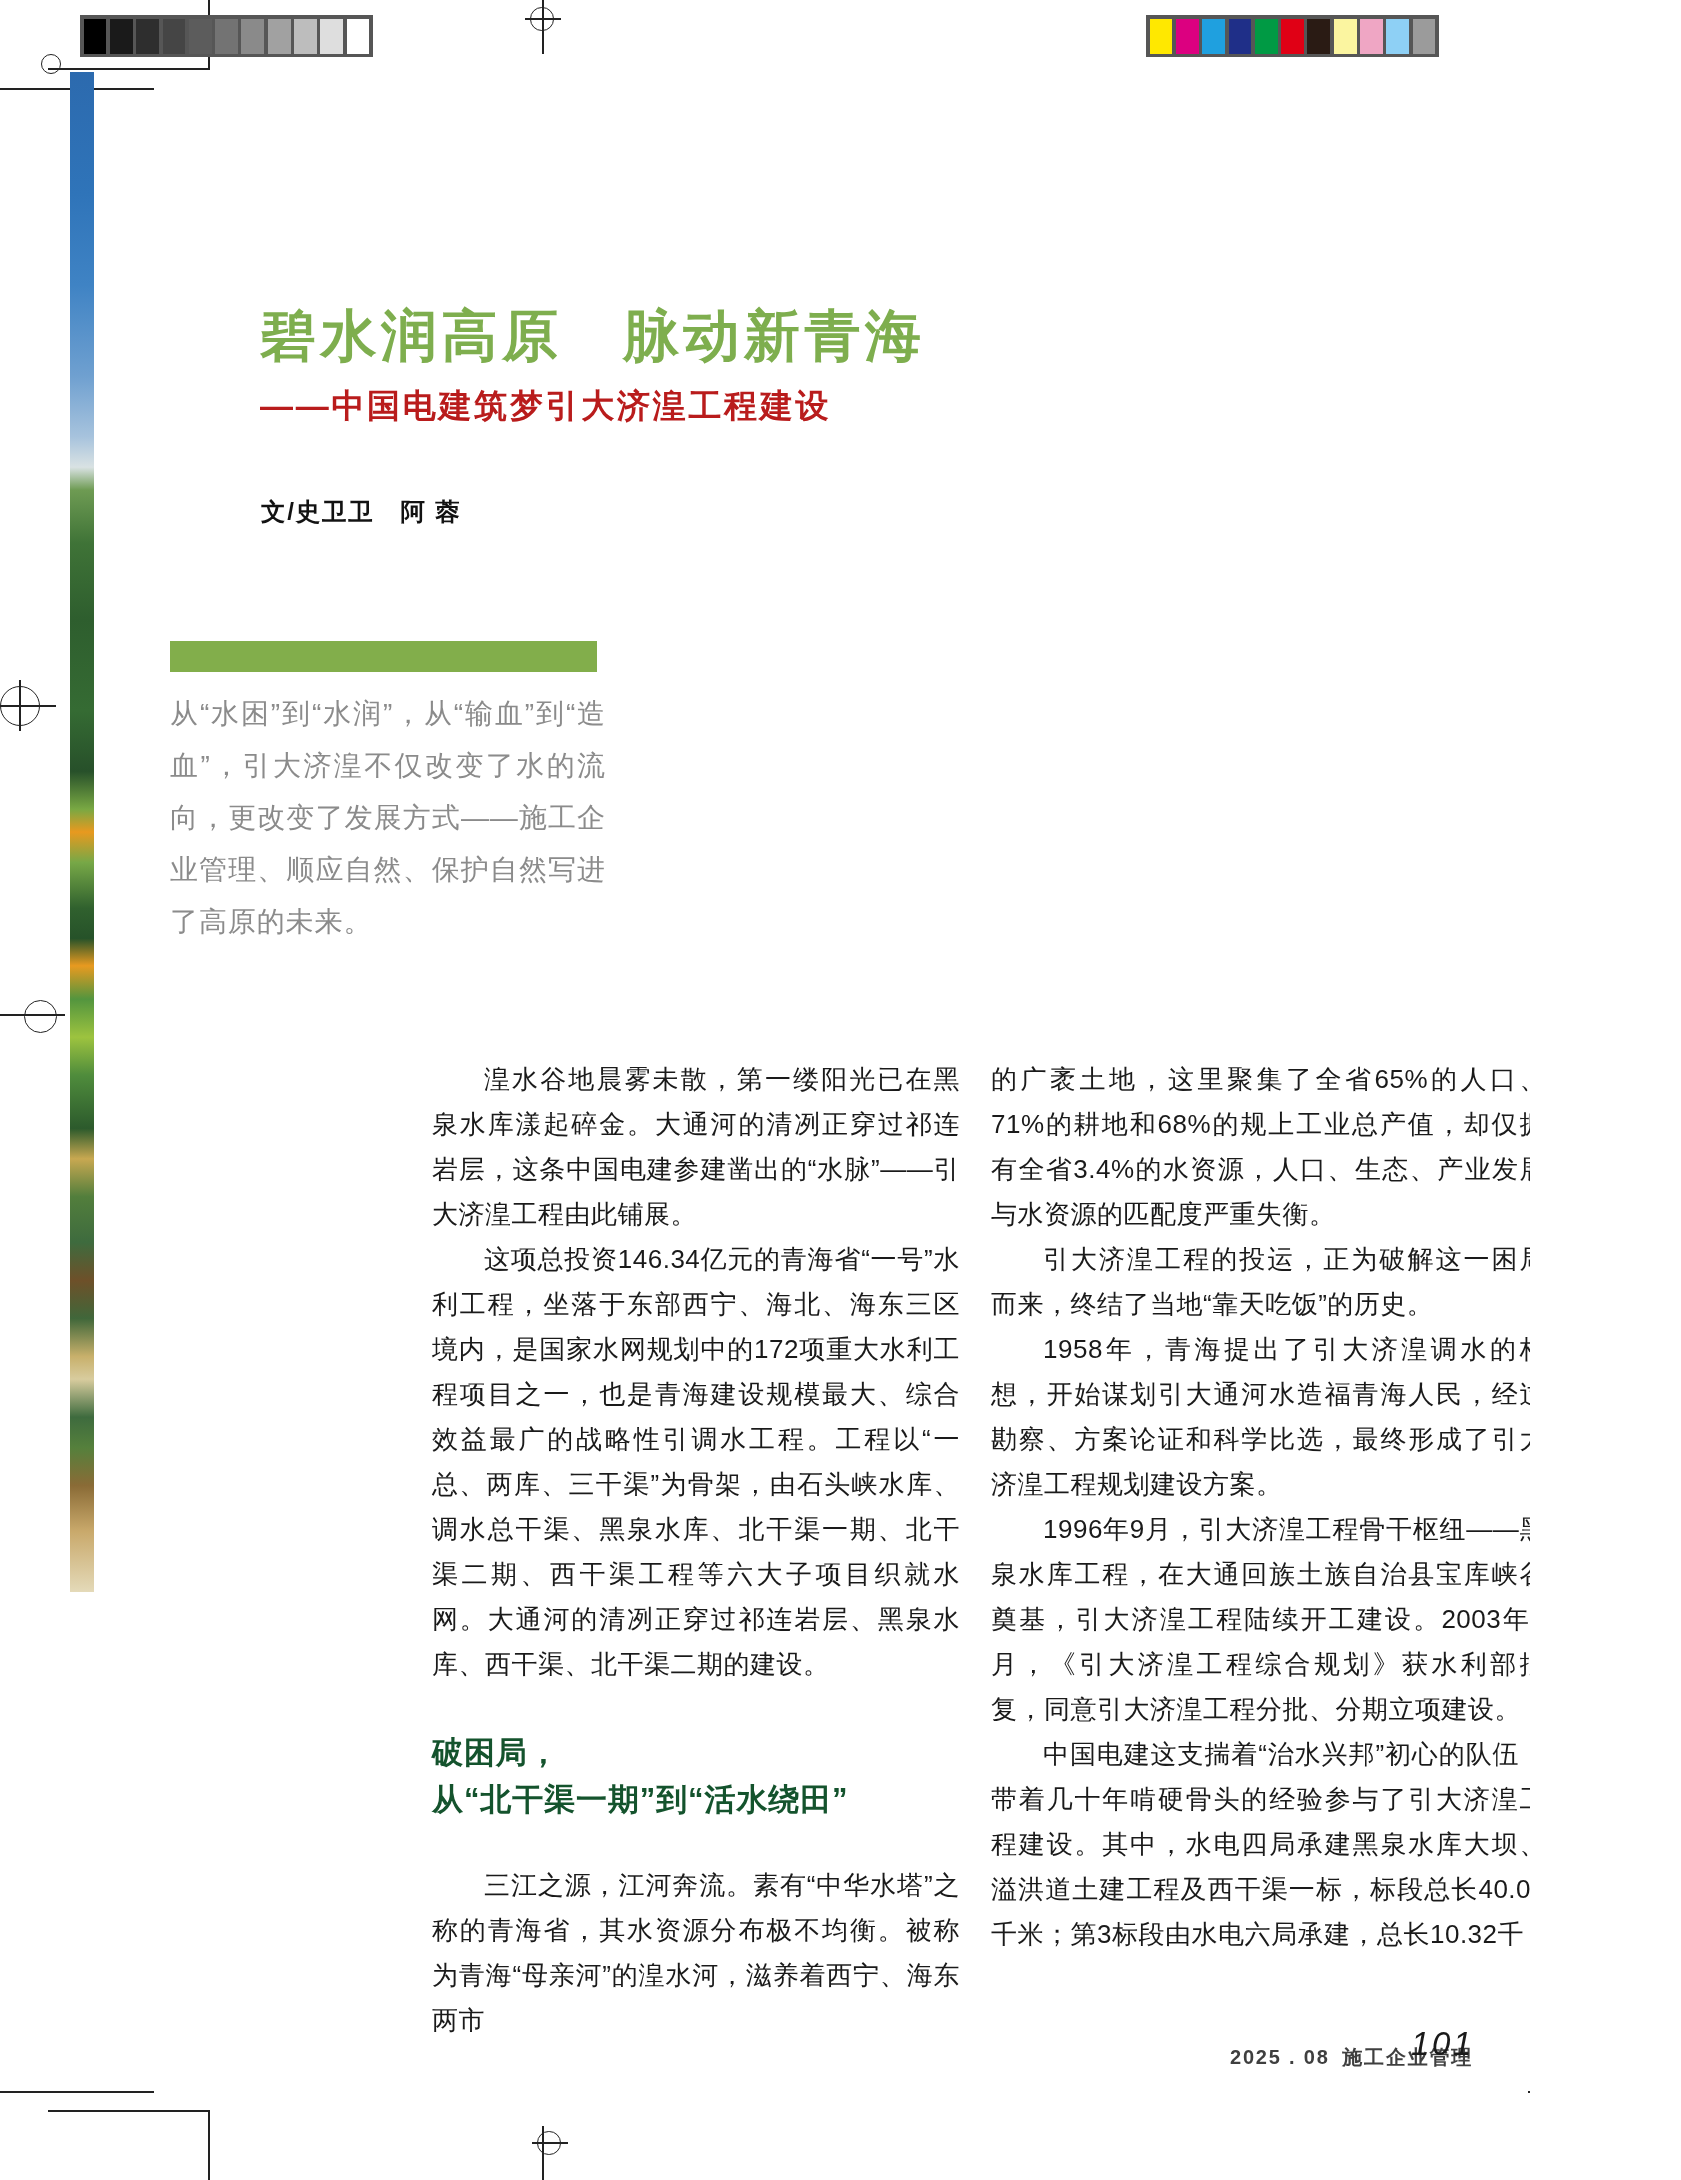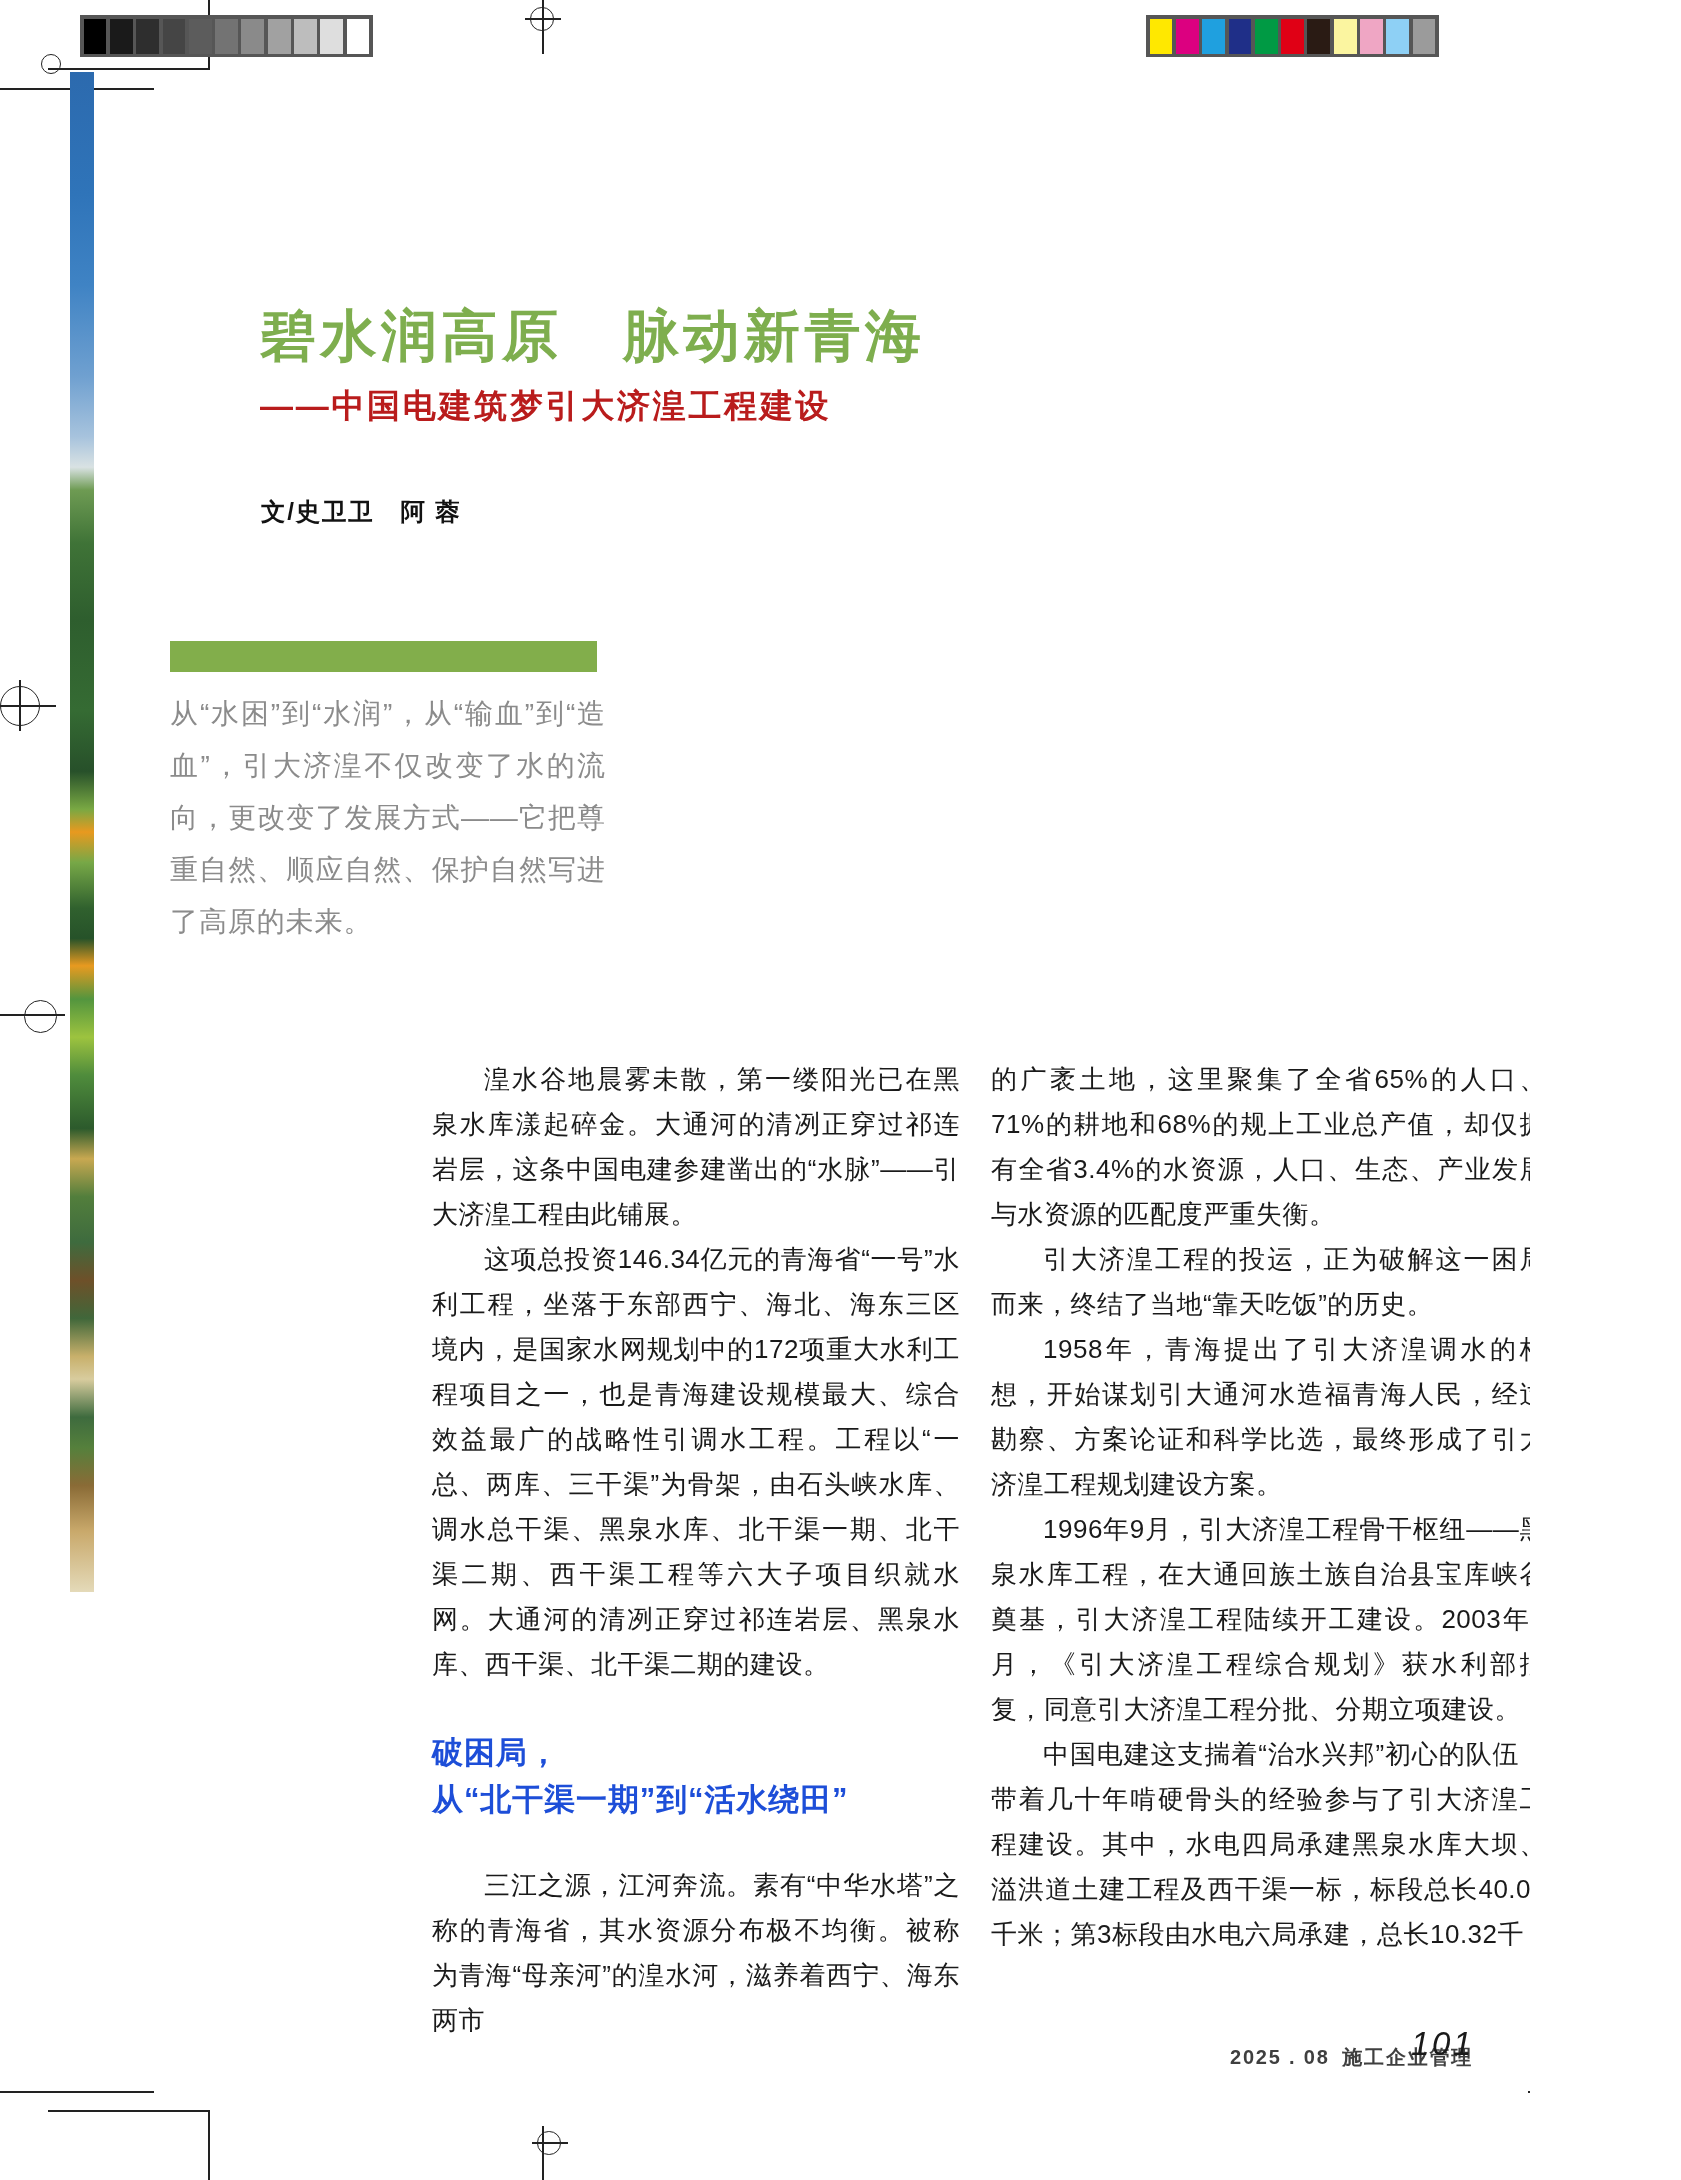--- a/index.html
+++ b/index.html
@@ -45,21 +45,21 @@
 
   
   .col { position:absolute; top:1057px; font-size:26px; line-height:45px; color:#1A1A1A;
          text-align:justify; letter-spacing:0.5px; }
   #col-left  { left:432px;  width:528px; }
   #col-right { left:991px; width:555px; }
   .col p { margin:0; text-indent:2em; }
   #col-right .paras p:first-child { text-indent:0; }
 
   .subhead { margin-top:42px; margin-bottom:40px; font-size:31px; font-weight:800;
-             color:#1d4ed8; line-height:47px; letter-spacing:0.9px; }
+             color:#14532d; line-height:47px; letter-spacing:0.9px; }
 
   
   .footer-meta { position:absolute; left:1230px; top:2044px; font-size:20px; font-weight:700;
                  color:#3f3f3f; letter-spacing:1.8px; white-space:nowrap; }
   .footer-meta .journal { margin-left:12.7px; }
   .footer-page { position:absolute; left:1411px; top:2025px; font-size:33px; font-weight:400;
                  color:#1a1a1a; letter-spacing:2.7px;font-style:italic; }
 </style>
 </head>
 <body>
@@ -129,21 +129,21 @@
       <div class="swatch" style="background: rgb(155, 155, 155);"></div>
     </div>
 
   <div class="photo-strip"></div>
 
   <div class="title">碧水润高原　脉动新青海</div>
   <div class="subtitle">——中国电建筑梦引大济湟工程建设</div>
   <div class="byline">文/史卫卫　阿 蓉</div>
 
   <div class="green-bar"></div>
-  <div class="lede">从“水困”到“水润”，从“输血”到“造血”，引大济湟不仅改变了水的流向，更改变了发展方式——它把尊重自然、顺应自然、保护自然写进了高原的未来。</div>
+  <div class="lede">从“水困”到“水润”，从“输血”到“造血”，引大济湟不仅改变了水的流向，更改变了发展方式——施工企业管理、顺应自然、保护自然写进了高原的未来。</div>
 
   <div id="col-left" class="col">
     <div class="paras">
         <p>湟水谷地晨雾未散，第一缕阳光已在黑泉水库漾起碎金。大通河的清冽正穿过祁连岩层，这条中国电建参建凿出的“水脉”——引大济湟工程由此铺展。</p>
         <p>这项总投资146.34亿元的青海省“一号”水利工程，坐落于东部西宁、海北、海东三区境内，是国家水网规划中的172项重大水利工程项目之一，也是青海建设规模最大、综合效益最广的战略性引调水工程。工程以“一总、两库、三干渠”为骨架，由石头峡水库、调水总干渠、黑泉水库、北干渠一期、北干渠二期、西干渠工程等六大子项目织就水网。大通河的清冽正穿过祁连岩层、黑泉水库、西干渠、北干渠二期的建设。</p>
       </div>
     <div class="subhead">
       <div>破困局，</div>
       <div>从“北干渠一期”到“活水绕田”</div>
     </div>

